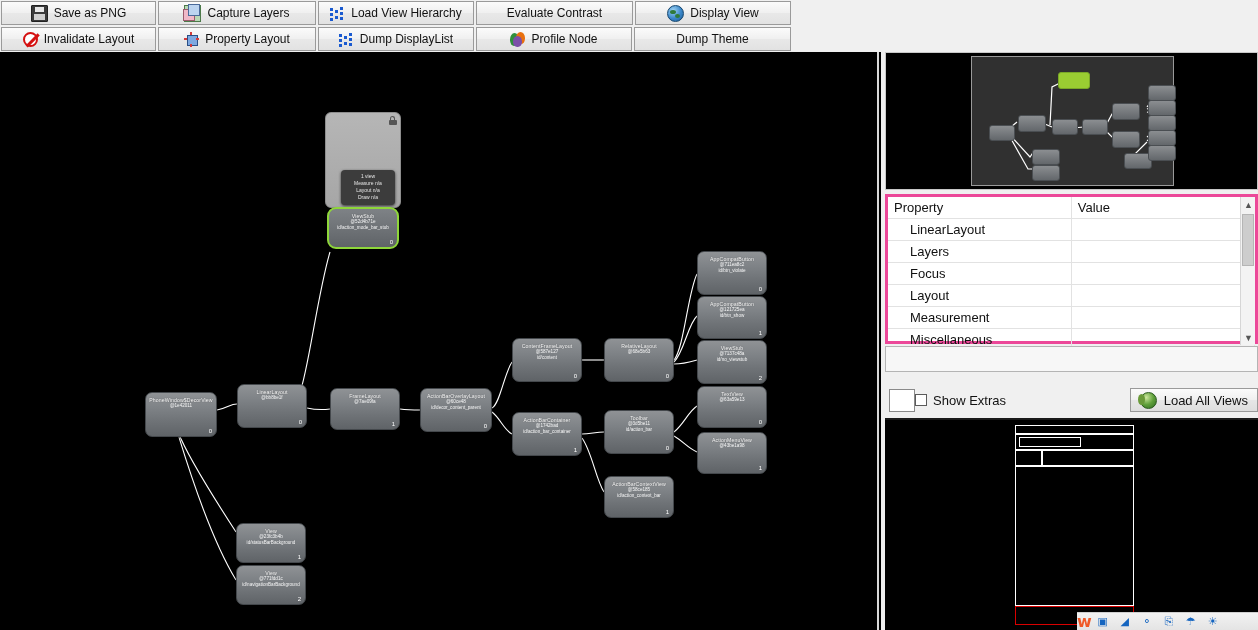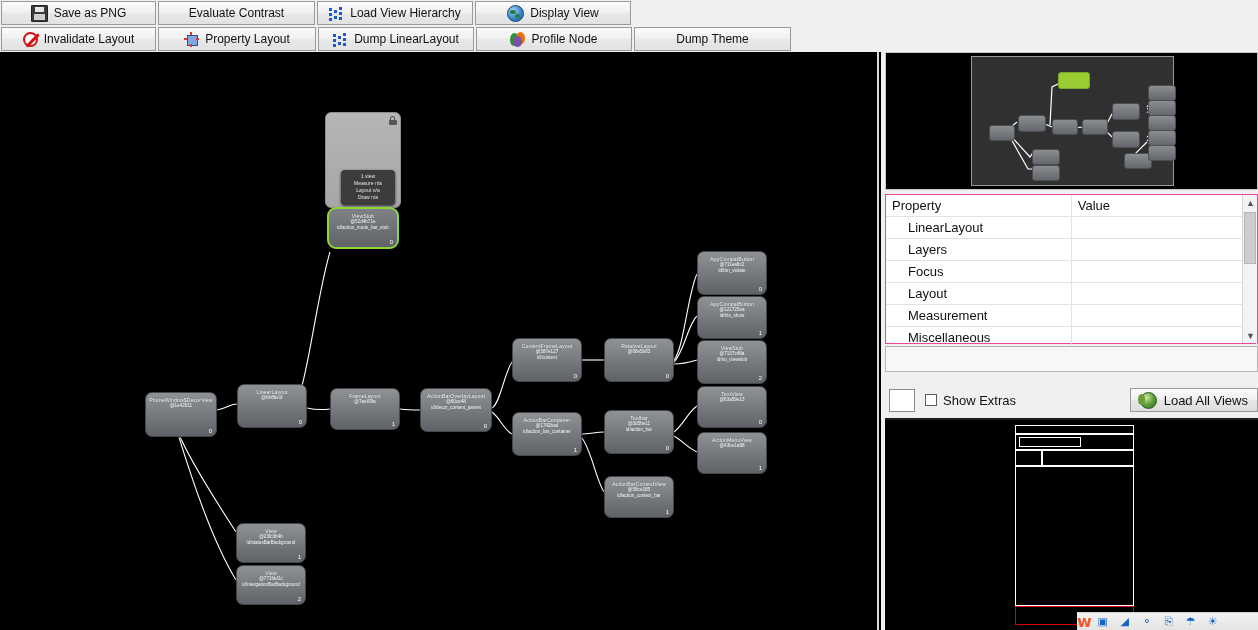--- a/index.html
+++ b/index.html
@@ -104,35 +104,35 @@
 
   
   #right{position:absolute;left:881px;top:52px;width:377px;height:578px;background:#f0f0f0;}
 
   #minimap{position:absolute;left:4px;top:0px;width:373px;height:138px;background:#000;border:1px solid #c8c8c8;box-sizing:border-box;}
   #mm-inner{position:absolute;left:85px;top:3px;width:203px;height:130px;background:#303030;border:1px solid #9a9a9a;box-sizing:border-box;}
   .mmnode{position:absolute;background:linear-gradient(to bottom,#8b8e91,#63676b);border-radius:3px;border:1px solid #4a4e52;}
   .mmnode.green{background:#9acd32;border-color:#7aa827;}
   #mm-edges{position:absolute;left:0;top:0;width:203px;height:130px;}
 
-  #propbox{position:absolute;left:4px;top:142px;width:373px;height:150px;background:#fff;border:1px solid #ec4899;box-sizing:border-box;}
+  #propbox{position:absolute;left:4px;top:142px;width:373px;height:150px;background:#fff;border:3px solid #ec4899;box-sizing:border-box;}
   table.props{width:100%;border-collapse:collapse;table-layout:fixed;font-size:13px;color:#111;}
   table.props th{font-weight:400;text-align:left;padding:3px 6px;border-right:1px solid #e2e2e2;border-bottom:1px solid #e2e2e2;}
   table.props td{padding:3px 6px 3px 22px;border-right:1px solid #e2e2e2;border-bottom:1px solid #e2e2e2;height:14px;}
   table.props td.val{padding-left:6px;}
   col.c1{width:178px;} col.c2{width:178px;}
   #propscroll{position:absolute;right:0;top:0;width:15px;height:148px;background:#f3f3f3;border-left:1px solid #d6d6d6;box-sizing:border-box;}
   .sb-arrow{width:15px;height:15px;display:flex;align-items:center;justify-content:center;font-size:9px;color:#555;}
   .sb-thumb{position:absolute;left:1px;top:17px;width:12px;height:52px;background:#cdcdcd;border:1px solid #b5b5b5;box-sizing:border-box;}
 
   #emptybar{position:absolute;left:4px;top:294px;width:373px;height:26px;background:#f7f7f7;border:1px solid #b4b4b4;box-sizing:border-box;}
 
   #ctrlrow{position:absolute;left:4px;top:333px;width:373px;height:30px;display:flex;align-items:center;}
   #swatch{width:26px;height:23px;background:#fff;border:1px solid #8a8a8a;box-sizing:border-box;margin-left:4px;}
-  #showextras{display:flex;align-items:center;gap:6px;margin-left:10px;font-size:13px;color:#111;}
+  #showextras{display:flex;align-items:center;gap:6px;font-size:13px;color:#111;}
   .cbox{width:12px;height:12px;border:1px solid #5b5b5b;background:#fff;box-sizing:border-box;}
   #loadall{
     margin-left:auto;display:flex;align-items:center;gap:7px;
     height:24px;padding:0 9px;border:1px solid #9a9a9a;box-sizing:border-box;
     background:linear-gradient(to bottom,#fbfbfb 0%,#f0f0f0 48%,#e6e6e6 52%,#dedede 100%);
     font-size:13px;color:#111;white-space:nowrap;cursor:default;
   }
 
   #preview{position:absolute;left:4px;top:366px;width:373px;height:212px;background:#000;border-top:2px solid #1a1a1a;box-sizing:border-box;overflow:hidden;}
   .wf{position:absolute;box-sizing:border-box;}
@@ -145,35 +145,39 @@
 </style>
 </head>
 <body>
 
 <div id="toolbar">
   <div class="tb-row">
     <div class="tb-btn w1">
       <span class="ico ico-floppy"></span>
       <span class="lbl">Save as PNG</span>
     </div>
+    <div class="tb-btn w2">
+      <span class="ico ico-layers"></span>
+      <span class="lbl">Capture Layers</span>
+    </div>
+    <div class="tb-btn w3">
+      <span class="ico ico-hier">
+          <i></i>
+          <i></i>
+          <i></i>
+          <i></i>
+          <i></i>
+          <i></i>
+          <i></i>
+          <i></i>
+        </span>
+      <span class="lbl">Load View Hierarchy</span>
+    </div>
     <div class="tb-btn w4">
       <span class="lbl">Evaluate Contrast</span>
-    </div>
-    <div class="tb-btn w3">
-      <span class="ico ico-hier">
-          <i></i>
-          <i></i>
-          <i></i>
-          <i></i>
-          <i></i>
-          <i></i>
-          <i></i>
-          <i></i>
-        </span>
-      <span class="lbl">Load View Hierarchy</span>
     </div>
     <div class="tb-btn w5">
       <span class="ico ico-globe"></span>
       <span class="lbl">Display View</span>
     </div>
     <div class="tb-spacer"></div>
   </div>
   <div class="tb-row">
     <div class="tb-btn w1">
       <span class="ico ico-invalid"></span>
@@ -193,21 +197,21 @@
       <span class="ico ico-hier">
           <i></i>
           <i></i>
           <i></i>
           <i></i>
           <i></i>
           <i></i>
           <i></i>
           <i></i>
         </span>
-      <span class="lbl">Dump LinearLayout</span>
+      <span class="lbl">Dump DisplayList</span>
     </div>
     <div class="tb-btn w5">
       <span class="ico ico-profile">
           <i></i>
           <i></i>
           <i></i>
         </span>
       <span class="lbl">Profile Node</span>
     </div>
     <div class="tb-btn w4">

